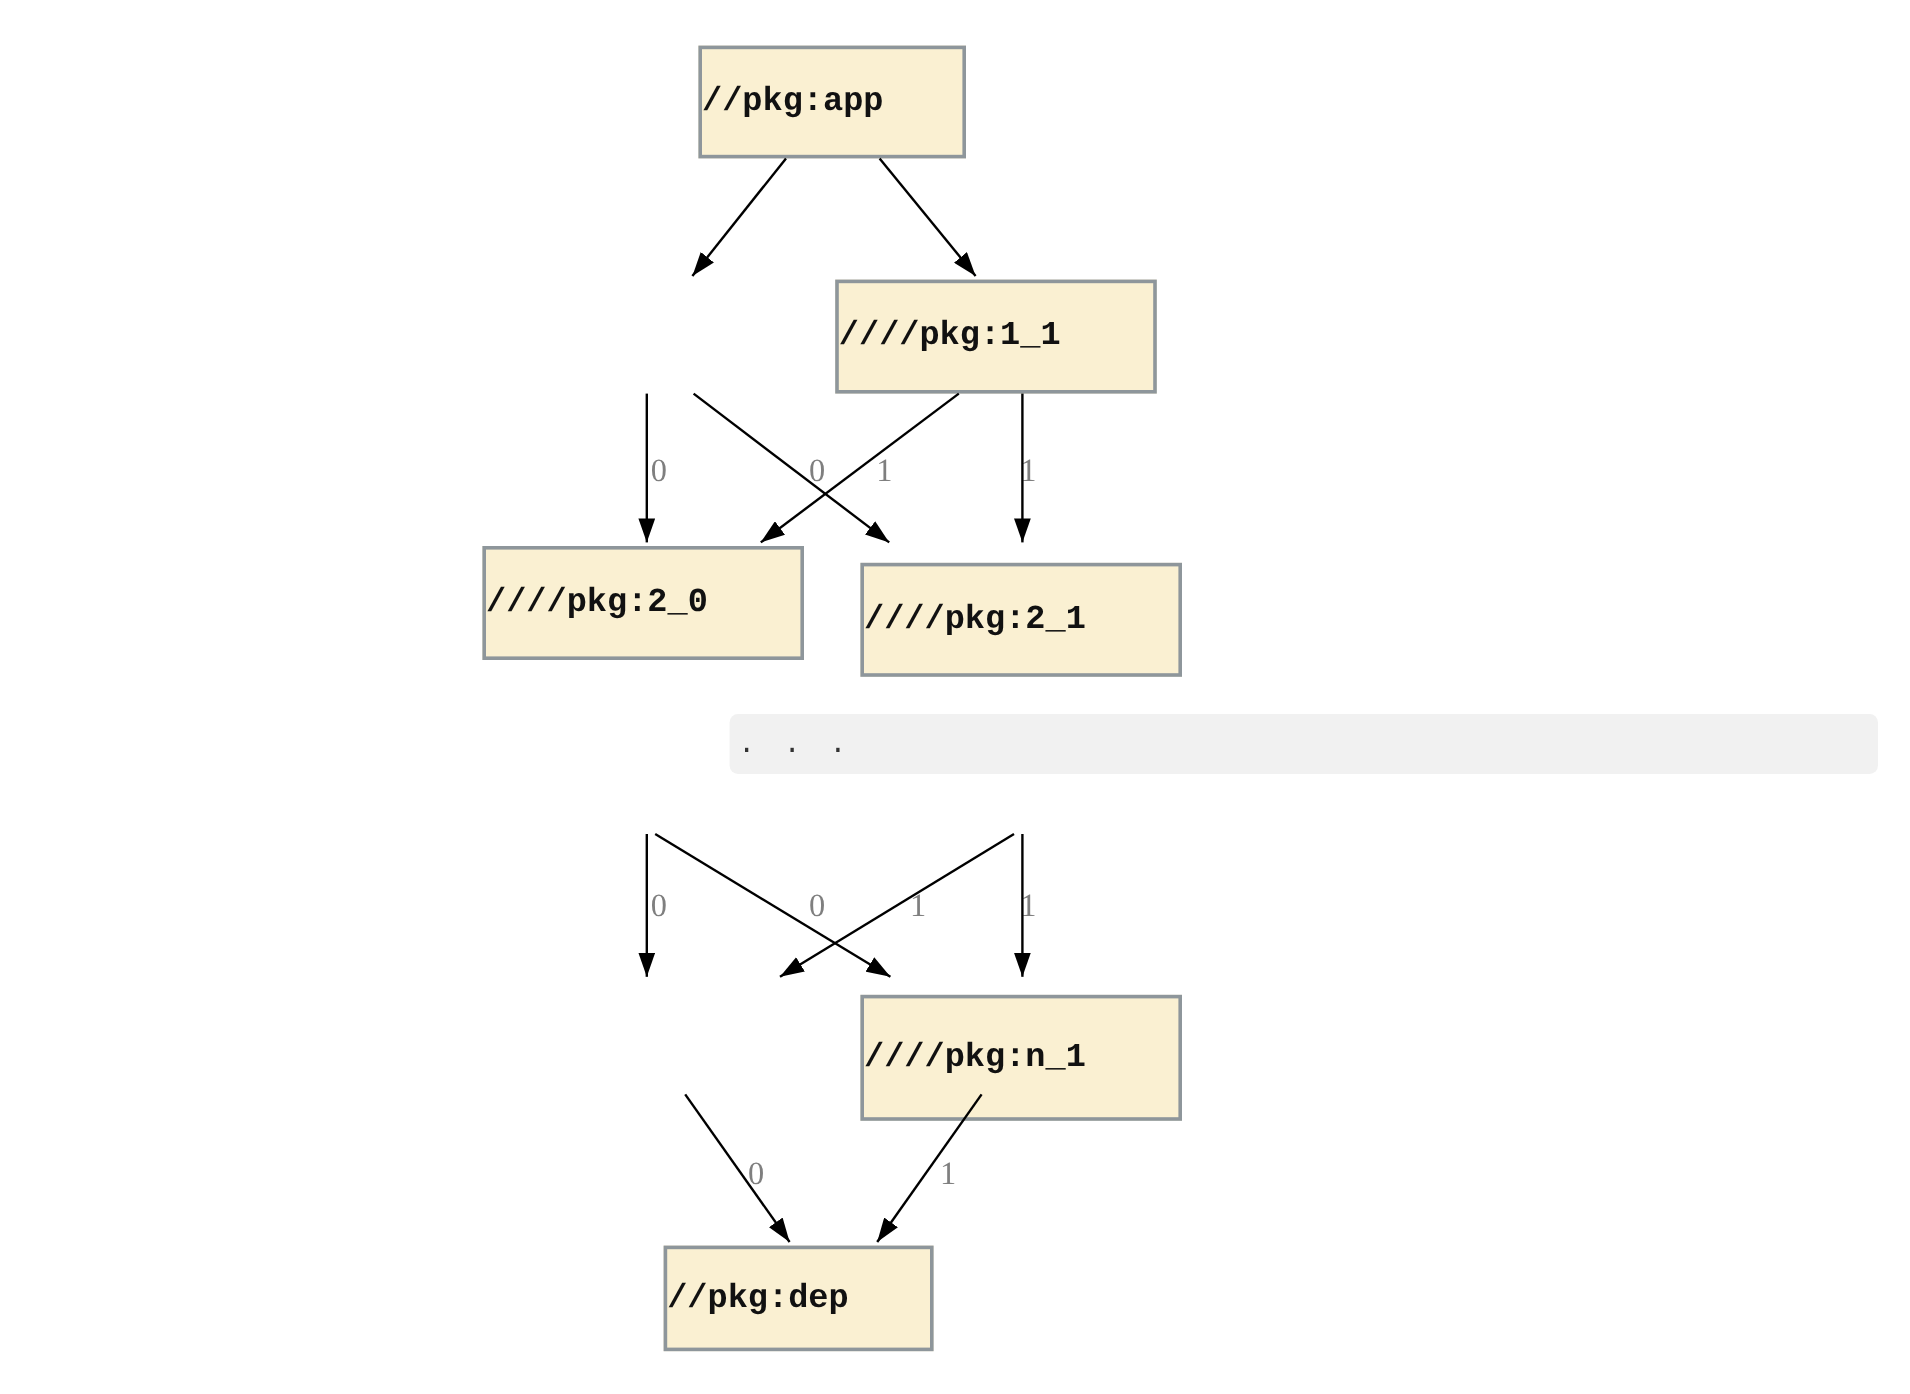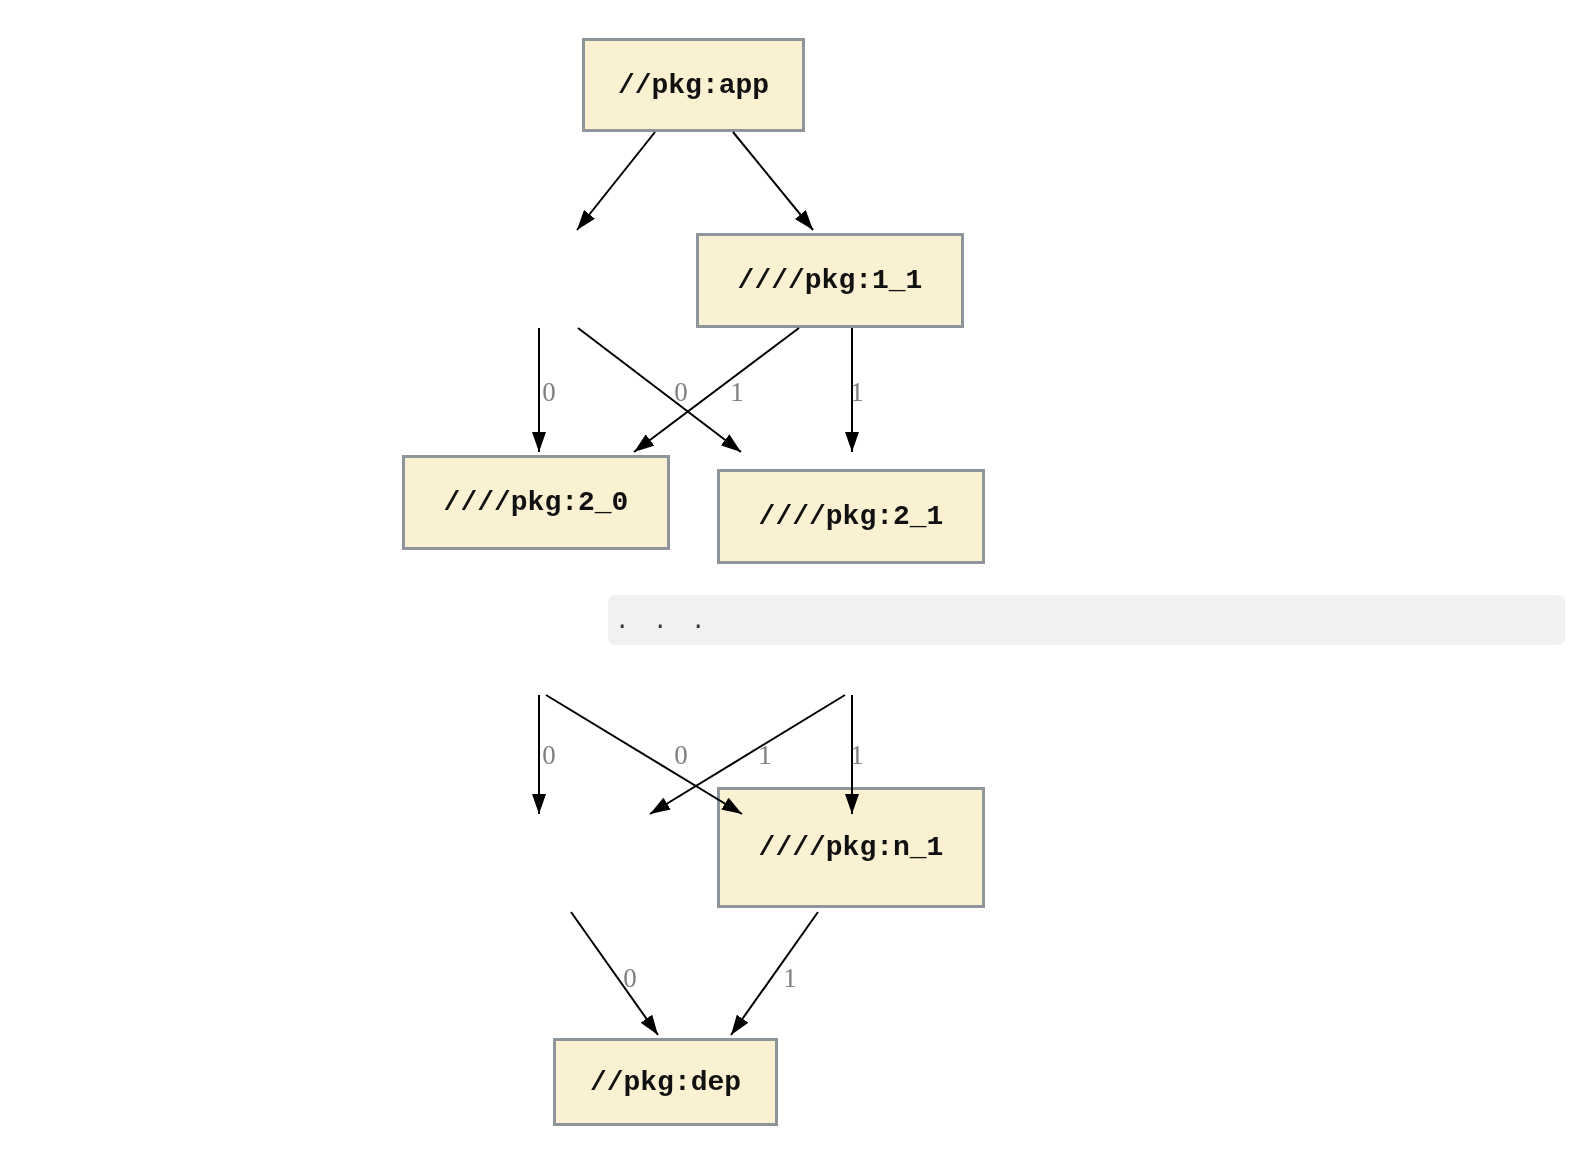--- a/index.html
+++ b/index.html
@@ -13,21 +13,21 @@
     background: #ffffff;
     overflow: hidden;
   }
 
   .node {
     position: absolute;
     background: #faf0d2;
     border: 3px solid #8e969b;
     display: flex;
     align-items: center;
-    justify-content: center;
+    justify-content: flex-start;
   }
   .node-label {
     font-family: "Liberation Mono", "DejaVu Sans Mono", monospace;
     font-weight: bold;
     font-size: 28px;
     color: #111111;
     letter-spacing: 0;
     white-space: pre;
   }
 
@@ -89,21 +89,21 @@
 
   <div class="node" style="left:402px; top:455px; width:268px; height:95px">
     <span class="node-label">////pkg:2_0</span>
   </div>
 
   <div class="node" style="left:717px; top:469px; width:268px; height:95px">
     <span class="node-label">////pkg:2_1</span>
   </div>
 
 
-  <div class="node" style="left:717px; top:787px; width:268px; height:121px">
+  <div class="node" style="left:717px; top:829px; width:268px; height:105px">
     <span class="node-label">////pkg:n_1</span>
   </div>
 
   <div class="node" style="left:553px; top:1038px; width:225px; height:88px">
     <span class="node-label">//pkg:dep</span>
   </div>
 
   <div class="ellipsis-bar">
     <span class="ellipsis-text">. . .</span>
   </div>

